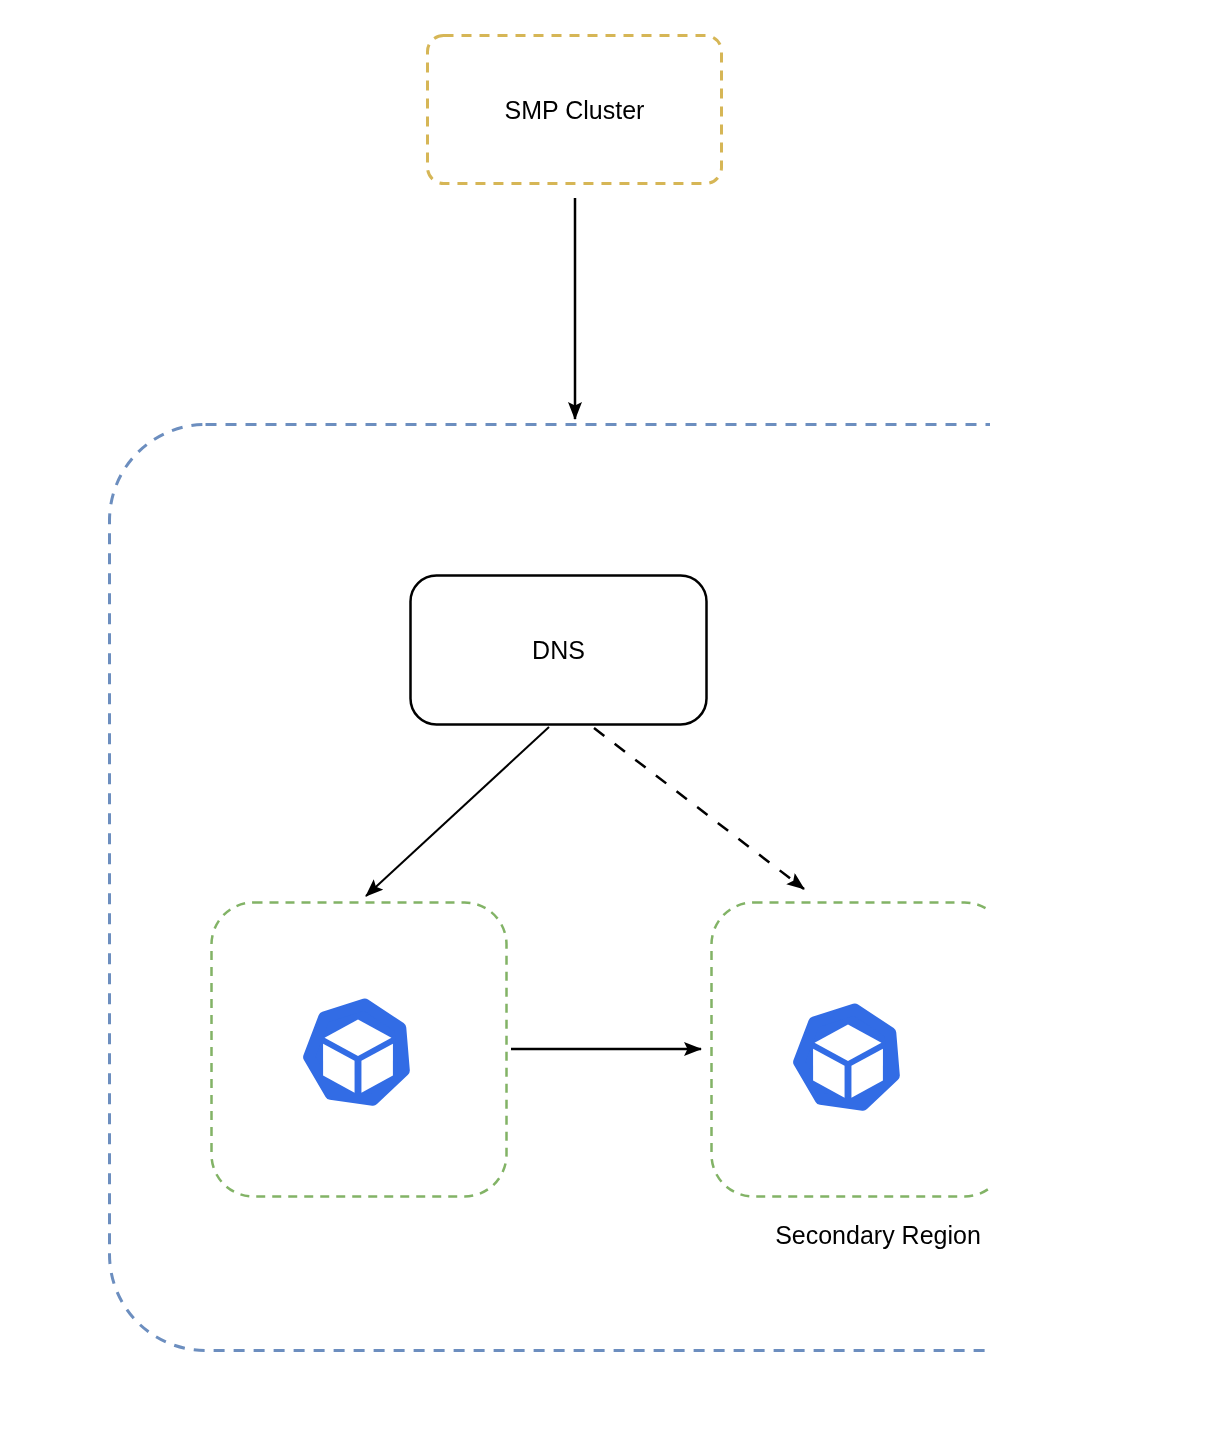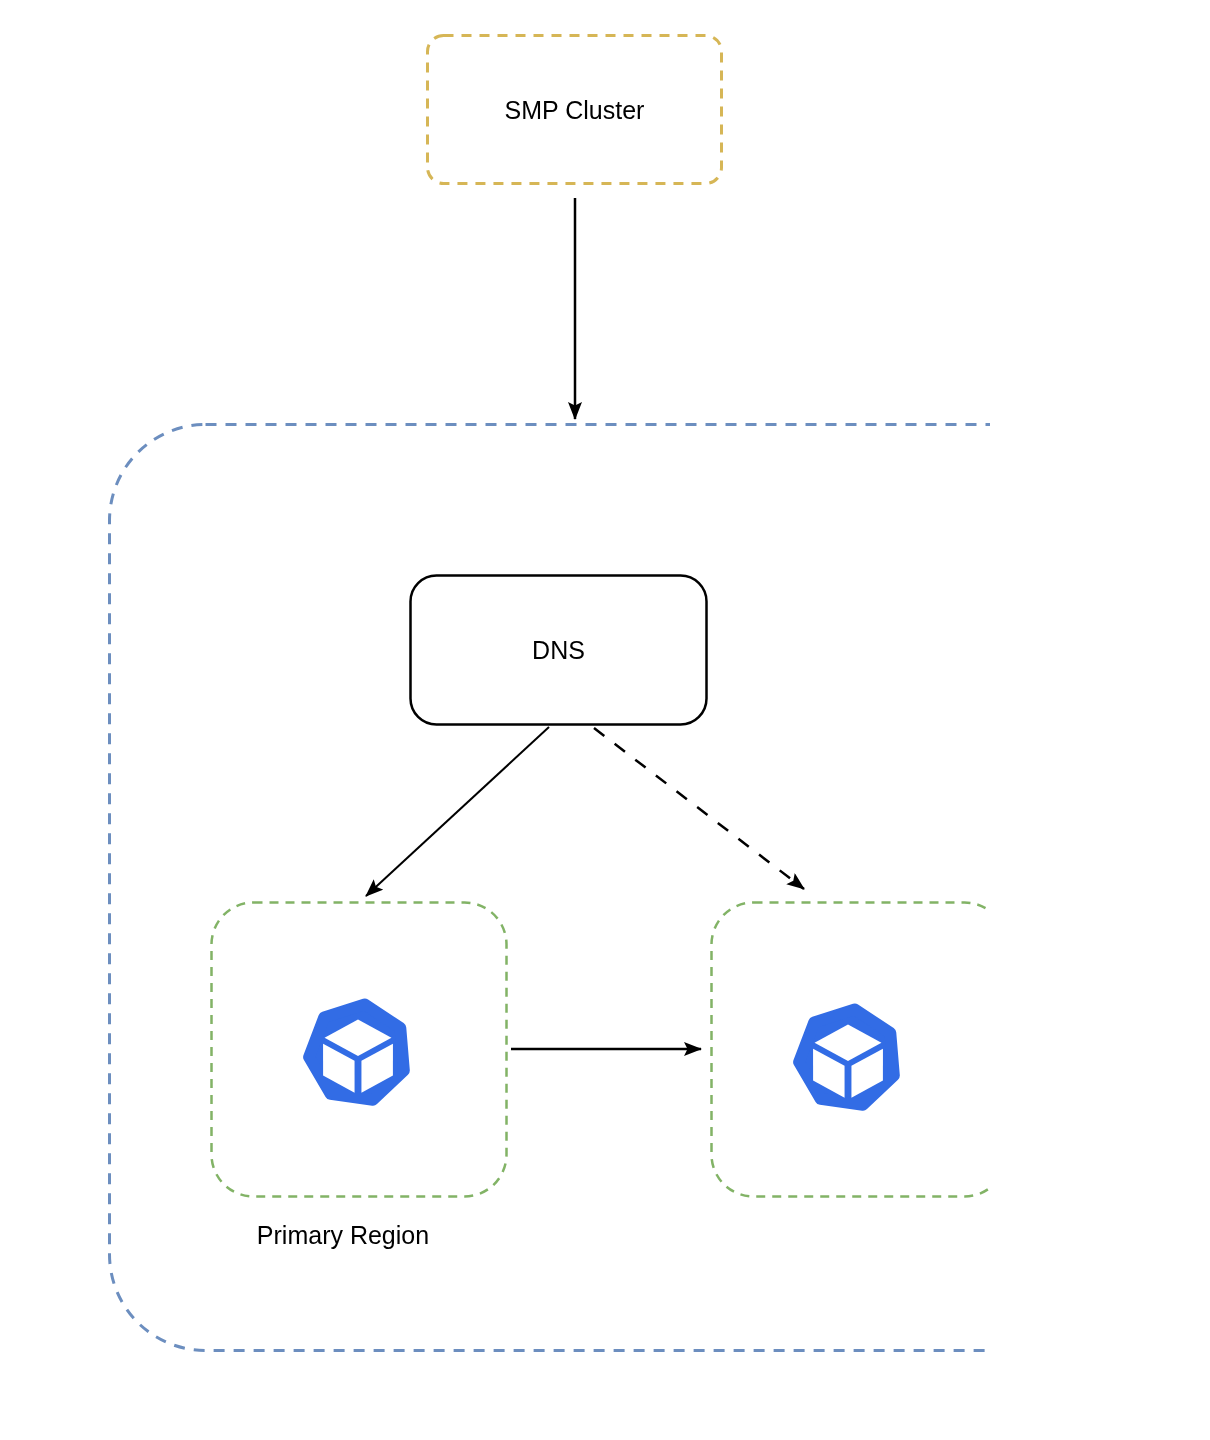--- a/index.html
+++ b/index.html
@@ -106,21 +106,21 @@
 
   <div class="icon-wrap" style="left:789px; top:999px;">
     <svg viewBox="0 0 120 120">
       <polygon points="66.9,10.5 103.1,34.6 106.7,77.8 75.2,107.6 32.2,101.6 10.2,64.2 25.6,23.7" stroke-width="12" stroke-linejoin="round" fill="#326ce5" stroke="#326ce5"></polygon>
       <polygon points="60,26 94,44.5 60,63 26,44.5" fill="#ffffff"></polygon>
       <polygon points="24.5,50.5 56.5,68 56.5,100.5 24.5,83" fill="#ffffff"></polygon>
       <polygon points="95.5,50.5 63.5,68 63.5,100.5 95.5,83" fill="#ffffff"></polygon>
     </svg>
   </div>
 
-  <div class="region-caption" style="left:183px; top:1218px;">Primary Region</div>
+  <div class="region-caption" style="left:718px; top:1218px;">Secondary Region</div>
 
   <svg id="edge-layer" viewBox="0 0 1210 1440">
     <defs>
       <marker id="arrowhead" markerUnits="userSpaceOnUse" markerWidth="22" markerHeight="18" refX="17" refY="7" orient="auto">
         <path d="M0,0 L18,7 L0,14 L3.5,7 Z" fill="#000000"></path>
       </marker>
     </defs>
     <line x1="575" y1="198" x2="575" y2="419" stroke-width="2.5" marker-end="url(#arrowhead)" stroke="#000000"></line>
     <line x1="549" y1="727" x2="366" y2="896" stroke-width="2" marker-end="url(#arrowhead)" stroke="#000000"></line>
     <line x1="594" y1="728" x2="804" y2="889" stroke-width="2.5" stroke-dasharray="13 13" marker-end="url(#arrowhead)" stroke="#000000"></line>

